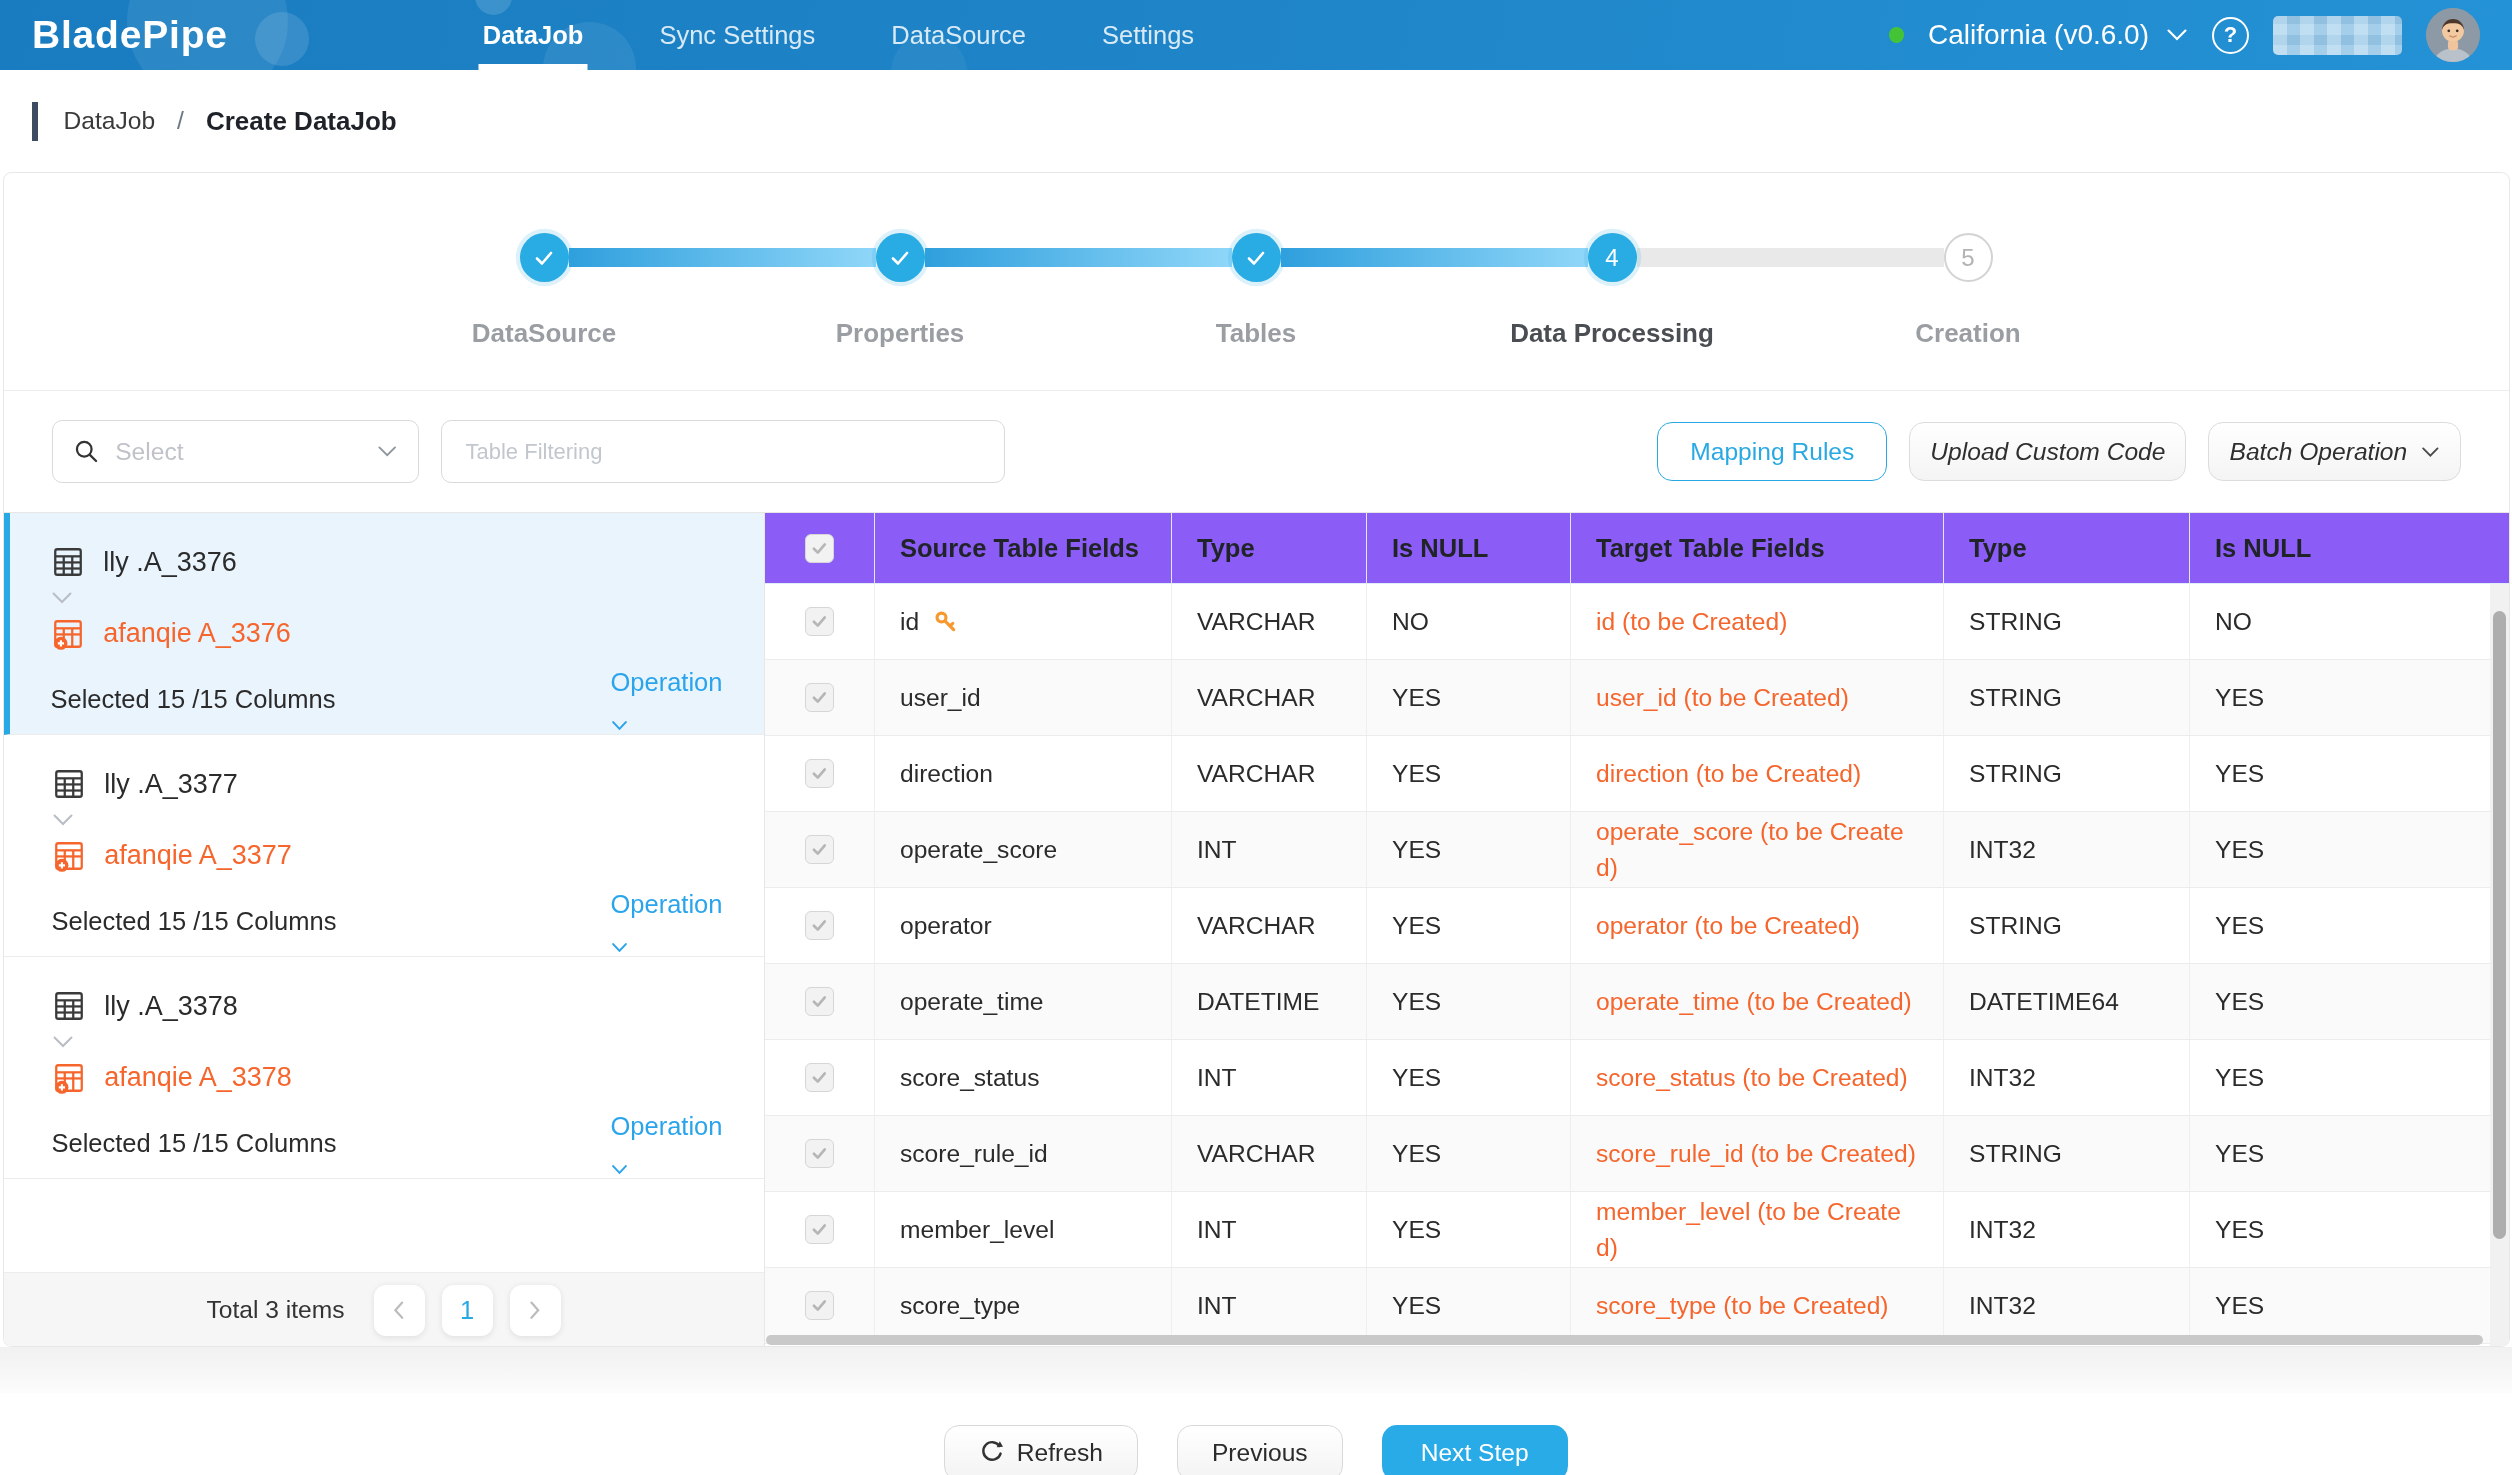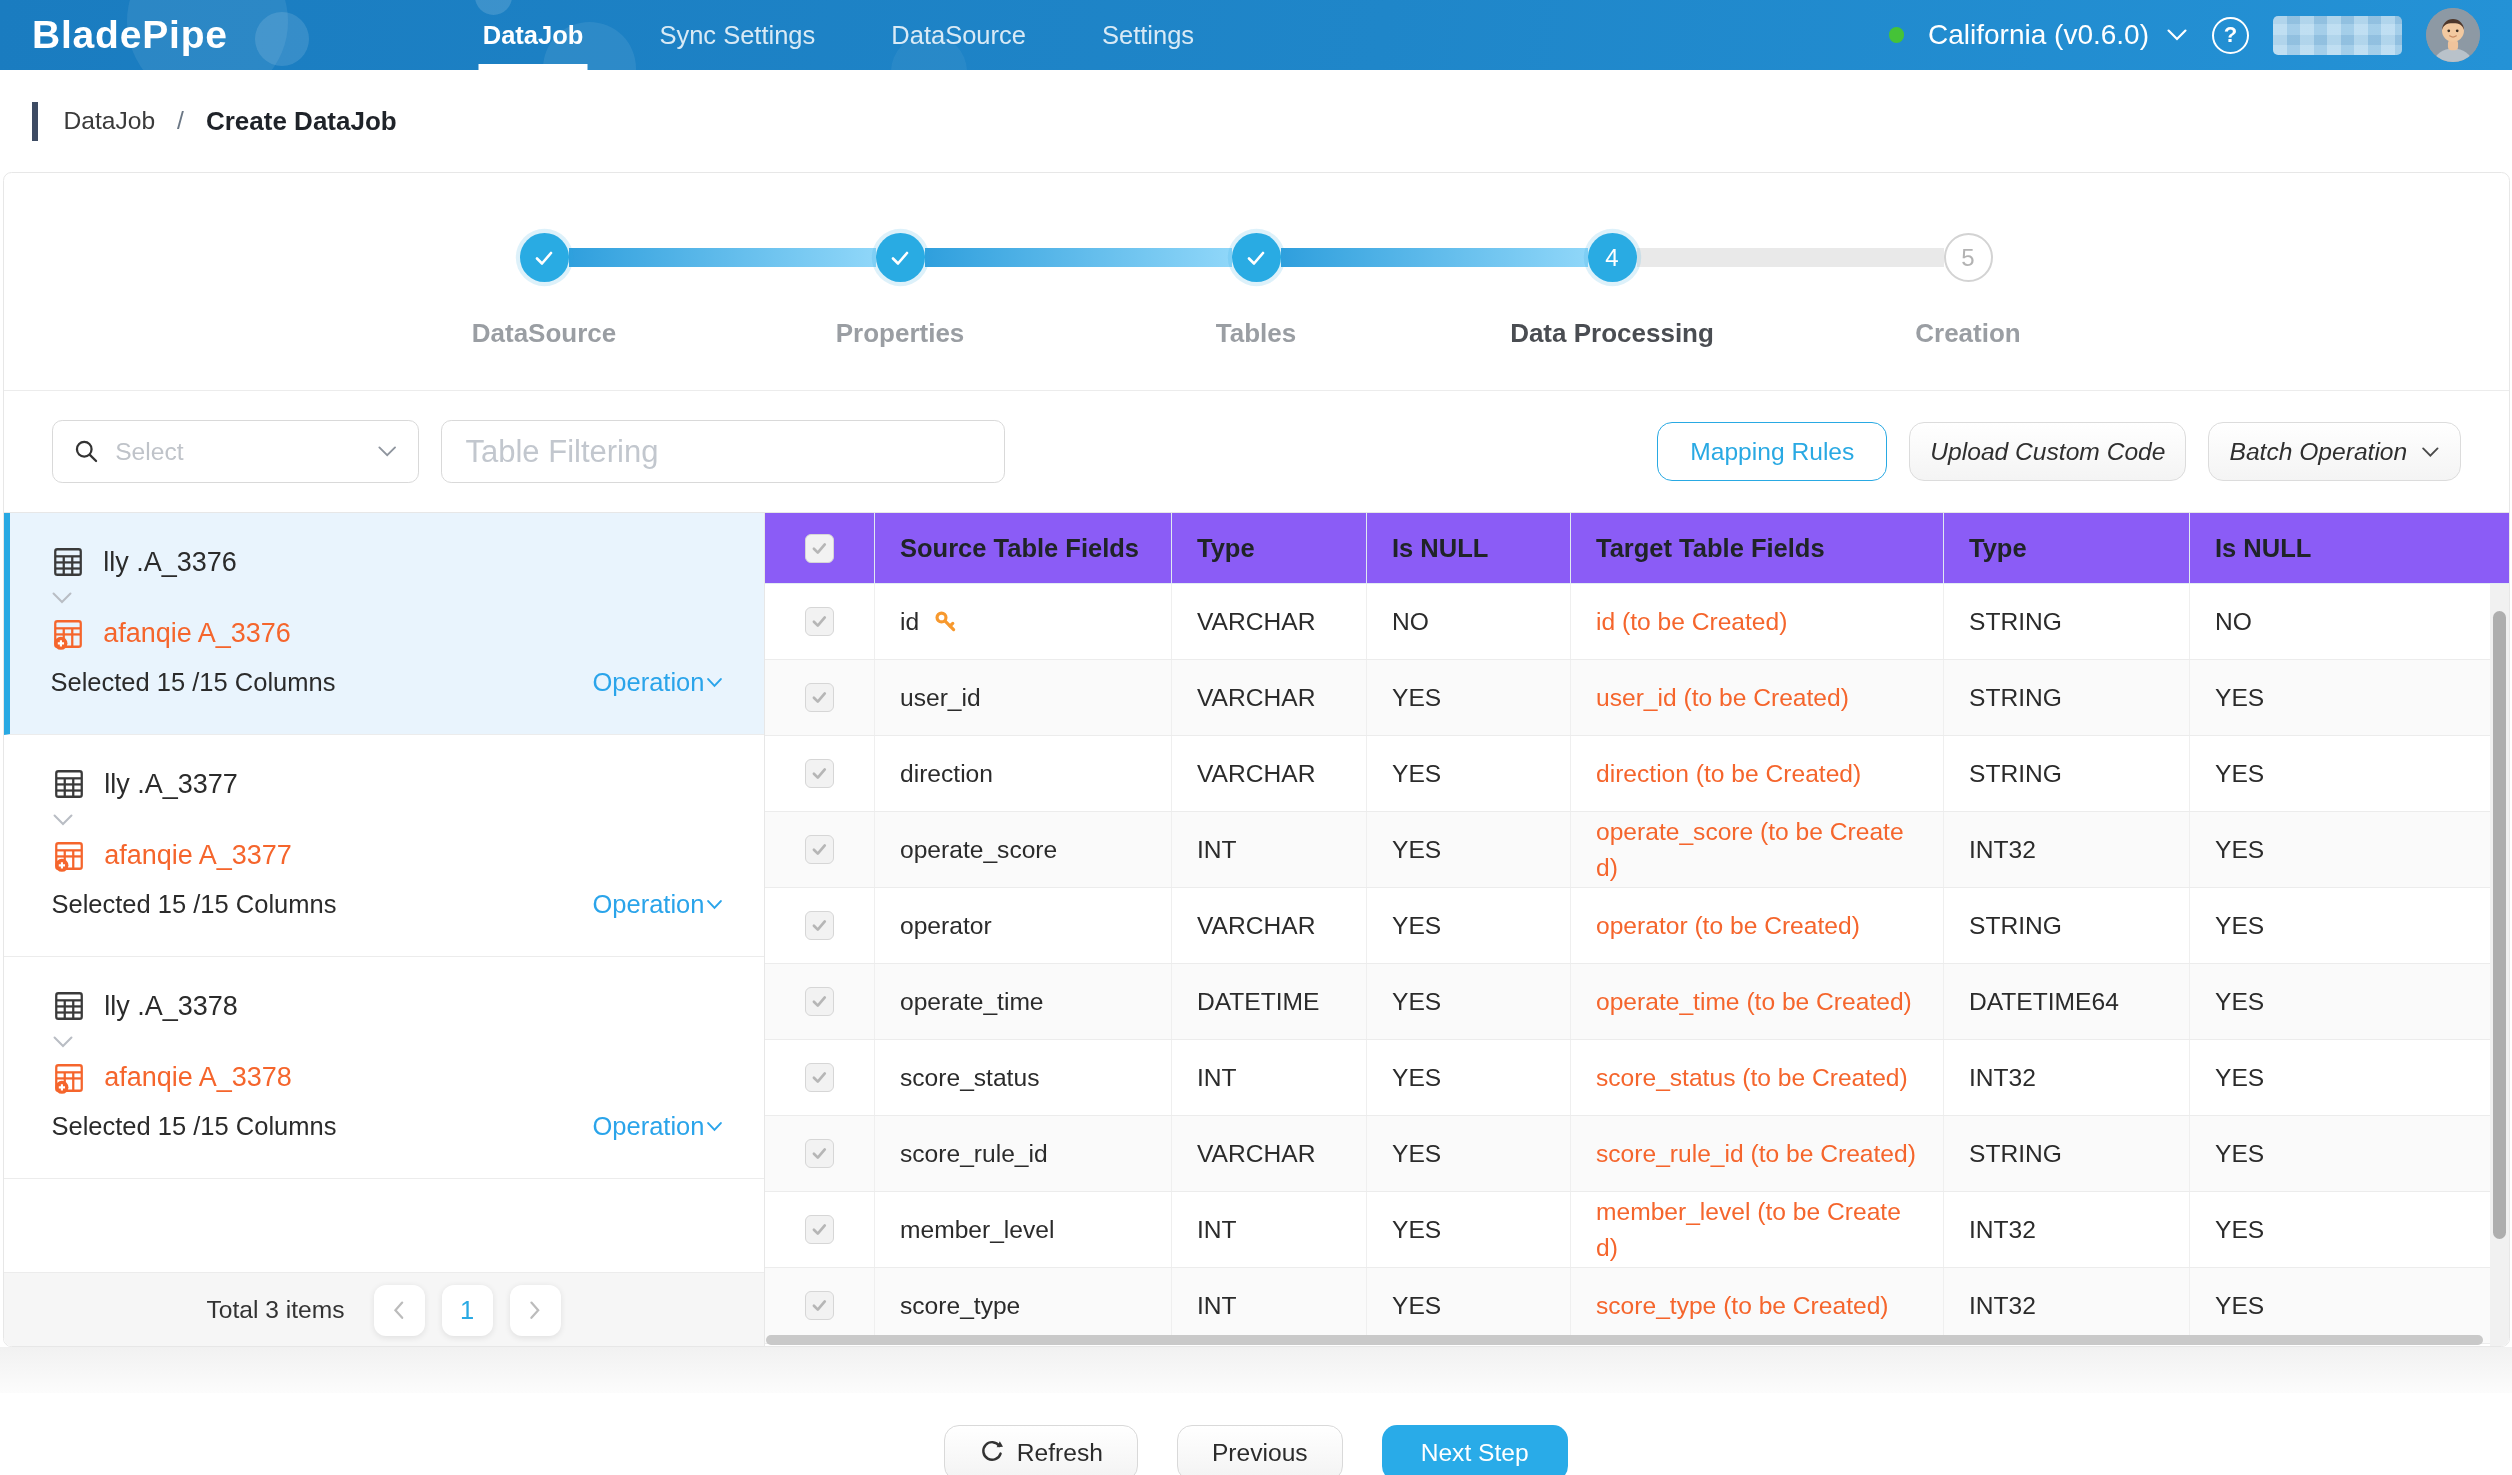--- a/index.html
+++ b/index.html
@@ -66,21 +66,21 @@
 
   .divider { border-top:1.7px solid #ececec; }
 
   
   .toolbar { height:121px; display:flex; align-items:center; padding:0 48px; gap:22px; }
   .select-box { width:367px; height:63px; border:1.7px solid #d9d9d9; border-radius:10.2px;
     display:flex; align-items:center; padding:0 20.4px; gap:15.3px; cursor:pointer; background:#fff; }
   .select-box .ph { font-size:24.6px; color:#bfc3c9; }
   .select-box .dd { margin-left:auto; color:#8f959e; }
   .filter-input { width:564px; height:63px; border:1.7px solid #d9d9d9; border-radius:10.2px;
-    padding:0 24px; font-size:31px; color:#333; outline:none;
+    padding:0 24px; font-size:22px; color:#333; outline:none;
     font-family:"Liberation Sans",sans-serif; }
   .filter-input::placeholder { color:#c2c7ce; }
   .tb-spacer { flex:1; }
   .btn { height:59px; border-radius:15px; font-size:24.6px; display:inline-flex;
     align-items:center; justify-content:center; cursor:pointer; white-space:nowrap; }
   .btn-outline-blue { border:1.7px solid #29a9e3; color:#29a9e3; background:#fff; padding:0 32px; }
   .btn-default { border:1.7px solid #dcdcdc; color:#2f2f2f; padding:0 20px;
     background:linear-gradient(#fff,#f4f4f4);font-style:italic; }
   .btn .bchev { margin-left:13.6px; color:#4a4a4a; }
 
@@ -92,22 +92,22 @@
     flex-direction:column; background:#fff; }
   .panel-item { position:relative; height:222px; padding:32px 41px 0 48px;
     border-bottom:1.7px solid #ececec; cursor:pointer; background:#fff; }
   .panel-item.active { background:#e9f4fd; padding-left:41px;
     border-left:6.8px solid #29a9e3; }
   .tbl-name { display:flex; align-items:center; gap:18.7px; font-size:27px; color:#2b2b2b; }
   .chev-row { margin:12px 0 8.5px; color:#b9bdc4; height:17px; }
   .target-name { display:flex; align-items:center; gap:18.7px; font-size:27px; color:#f5652c; }
   .sel-row { display:flex; justify-content:space-between; align-items:center; margin-top:17px; }
   .sel-text { font-size:25.5px; color:#2b2b2b; }
-  .operation { font-size:25.5px; color:#2aa4ea; display:flex; align-items:center; gap:1px;
-    cursor:pointer; }
+  .operation { font-size:25.5px; color:#2aa4ea; display:flex; gap:23px;
+    cursor:pointer;flex-direction:column; }
   .panel-spacer { flex:1; background:#fff; }
   .panel-footer { height:75px; background:#f6f6f6; border-top:1.7px solid #ececec;
     display:flex; align-items:center; justify-content:center; gap:17px; }
   .total-text { font-size:24.6px; color:#333; margin-right:12px; }
   .page-btn { width:51px; height:51px; border-radius:12px; background:#fff;
     display:grid; place-items:center; color:#bcbcbc; cursor:pointer;
     box-shadow:0 1.7px 6.8px rgba(0,0,0,.09); font-size:25.5px; }
   .page-btn.current { color:#29a9e3; }
 
   

